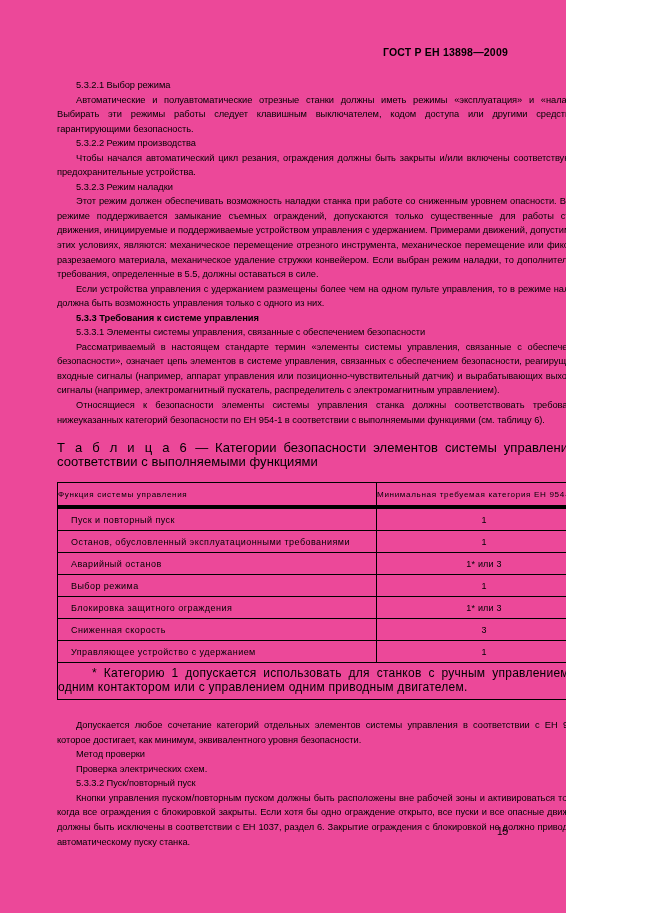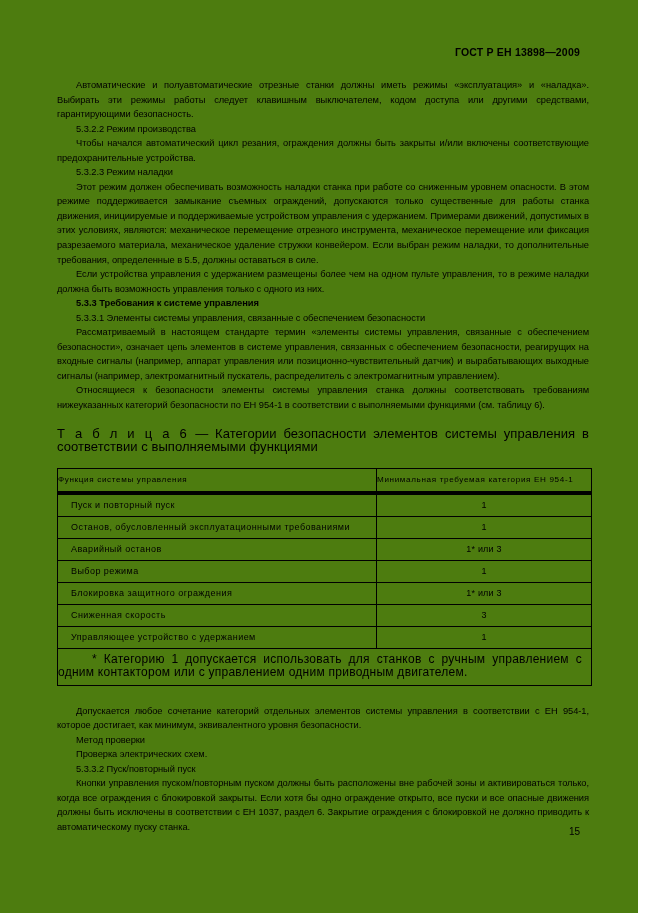--- a/index.html
+++ b/index.html
@@ -6,23 +6,23 @@
     margin: 0;
     padding: 0;
     background: #ffffff;
   }
   body {
     font-family: "Liberation Sans", sans-serif;
     color: #000000;
   }
   .page {
     position: relative;
-    width: 638px;
+    width: 566px;
     height: 913px;
-    background: #4d7c0f;
+    background: #ec4899;
     overflow: hidden;
   }
 
   
   .doc-header {
     position: absolute;
     top: 46px;
     right: 58px;
     font-size: 10.5px;
     font-weight: bold;
@@ -144,20 +144,21 @@
 </style>
 </head>
 <body>
 
 <div class="page">
 
   <div class="doc-header">ГОСТ Р ЕН 13898—2009</div>
 
   <div class="content">
 
+    <p class="sub">5.3.2.1 Выбор режима</p>
     <p class="para indent">Автоматические и полуавтоматические отрезные станки должны иметь режимы «эксплуатация» и «наладка». Выбирать эти режимы работы следует  клавишным выключателем,  кодом доступа или другими средствами, гарантирующими безопасность.</p>
 
     <p class="sub">5.3.2.2 Режим производства</p>
     <p class="para indent">Чтобы начался автоматический цикл резания, ограждения должны быть закрыты и/или включены соответствующие предохранительные устройства.</p>
 
     <p class="sub">5.3.2.3 Режим наладки</p>
     <p class="para indent">Этот режим должен обеспечивать возможность наладки станка при работе со сниженным уровнем опасности. В этом режиме поддерживается замыкание съемных ограждений, допускаются только  существенные для работы станка движения, инициируемые и поддерживаемые устройством управления с удержанием. Примерами движений, допустимых в этих условиях, являются: механическое перемещение отрезного инструмента, механическое перемещение или фиксация разрезаемого материала, механическое удаление стружки конвейером.  Если выбран режим наладки, то дополнительные требования, определенные в 5.5, должны оставаться в силе.</p>
     <p class="para indent">Если устройства управления с удержанием размещены более чем на одном пульте управления, то в режиме наладки должна быть возможность управления только с одного  из них.</p>
 
     <p class="heading">5.3.3 Требования к системе управления</p>

